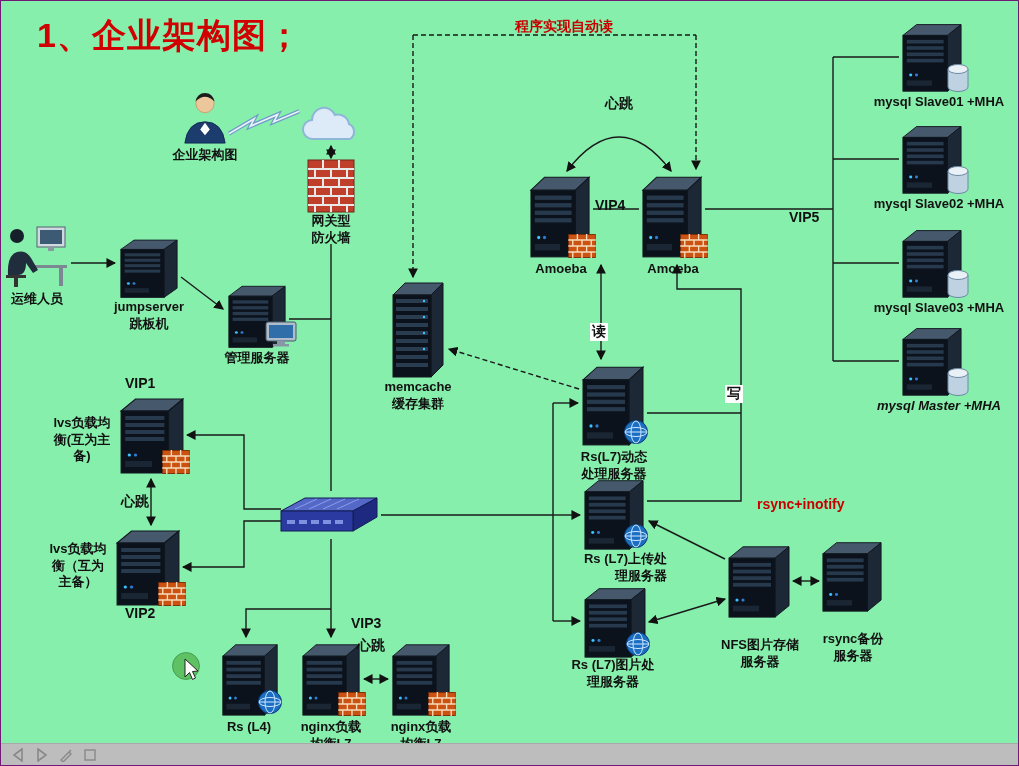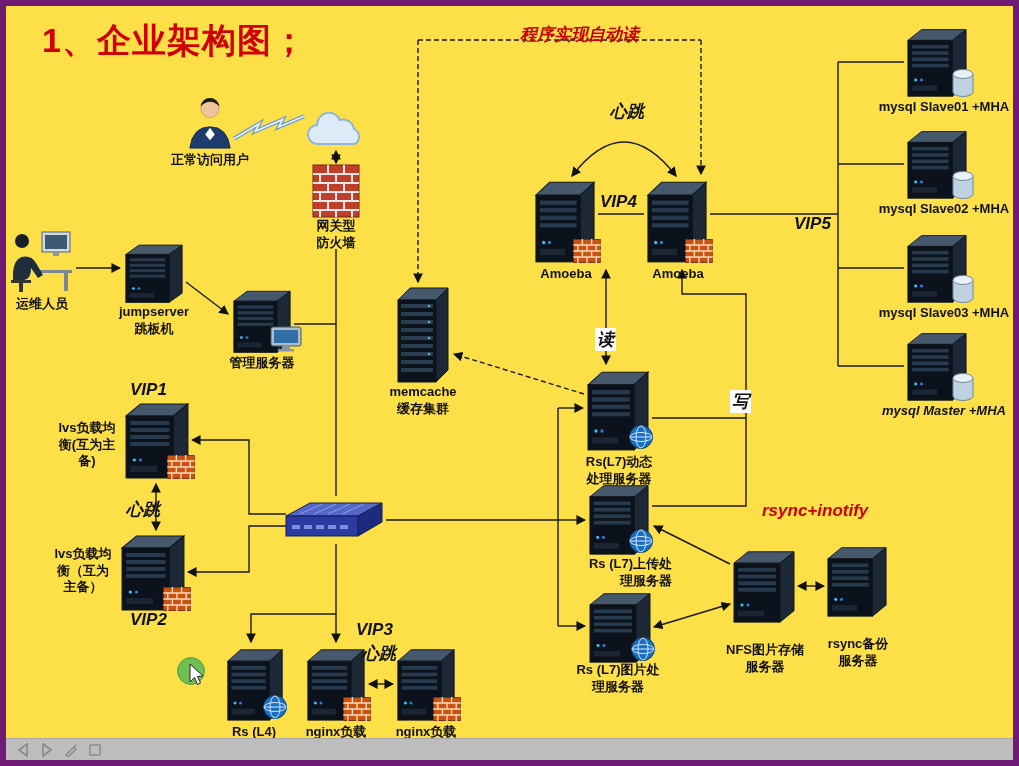--- a/index.html
+++ b/index.html
@@ -1,24 +1,24 @@
 <!DOCTYPE html>
 <html><head>
 <meta charset="utf-8">
 <style>
   html,body{margin:0;padding:0;background:#9a9a9a;}
-  .stage{position:relative;width:1019px;height:766px;background:#fde047;overflow:hidden;
-         font-family:"Liberation Sans","DejaVu Sans",sans-serif;border:6px solid #701a75;box-sizing:border-box;}
+  .stage{position:relative;width:1019px;height:766px;background:#86efac;overflow:hidden;
+         font-family:"Liberation Sans","DejaVu Sans",sans-serif;border:1px solid #701a75;box-sizing:border-box;}
   .wires{position:absolute;left:0;top:0;z-index:1;}
   .icon{position:absolute;z-index:2;}
   .icon svg.base{display:block;width:100%;height:100%;}
   .ovl{position:absolute;z-index:3;}
   .lbl{position:absolute;z-index:4;font-size:13px;font-weight:700;color:#111;
        line-height:1.28;text-align:center;white-space:pre-line;}
-  .tag{position:absolute;z-index:4;font-size:17px;font-weight:700;color:#111;white-space:pre-line;font-style:italic;}
+  .tag{position:absolute;z-index:4;font-size:14px;font-weight:700;color:#111;white-space:pre-line;}
   .online{background:#fff;padding:0 2px;}
   .red{color:#c80000;}
   .title{position:absolute;z-index:4;font-size:34px;font-weight:700;color:#d10000;letter-spacing:1px;}
   .bottombar{position:absolute;left:0;right:0;bottom:0;height:21px;background:#bdbdbd;
              border-top:1px solid #a9a9a9;z-index:5;}
   .bb-ico{position:absolute;bottom:3px;opacity:.5;}
 </style>
 </head>
 <body>
 
@@ -229,21 +229,21 @@
   <div class="icon" style="left:298px;top:102px;width:64px;height:42px;">
     <svg class="base" viewBox="0 0 64 42" preserveAspectRatio="none">
         <use href="#sym-cloud"></use>
       </svg>
   </div>
   <div class="icon" style="left:306px;top:158px;width:48px;height:54px;">
     <svg class="base" viewBox="0 0 48 54" preserveAspectRatio="none">
         <use href="#sym-wall"></use>
       </svg>
   </div>
-  <div class="lbl" style="left:152px;top:146px;width:104px;">正常访问用户</div>
+  <div class="lbl" style="left:152px;top:146px;width:104px;">企业架构图</div>
   <div class="lbl" style="left:294px;top:212px;width:72px;">网关型
 防火墙</div>
 
   <div class="icon" style="left:2px;top:224px;width:66px;height:64px;">
     <svg class="base" viewBox="0 0 66 64" preserveAspectRatio="none">
         <use href="#sym-ops"></use>
       </svg>
   </div>
   <div class="lbl" style="left:0px;top:290px;width:72px;">运维人员</div>
 
@@ -284,21 +284,21 @@
   <div class="icon" style="left:640px;top:172px;width:62px;height:86px;">
     <svg class="base" viewBox="0 0 64 80" preserveAspectRatio="none">
         <use href="#sym-server"></use>
       </svg>
     <svg class="ovl" style="width:28px;height:24px;right:-5px;bottom:1px;" viewBox="0 0 30 26">
         <use href="#sym-brick"></use>
       </svg>
   </div>
   <div class="lbl" style="left:532px;top:260px;width:56px;">Amoeba</div>
   <div class="lbl" style="left:644px;top:260px;width:56px;">Amoeba</div>
-  <div class="tag" style="left:594px;top:186px;">VIP4</div>
+  <div class="tag" style="left:594px;top:196px;">VIP4</div>
   <div class="tag" style="left:604px;top:94px;">心跳</div>
   <div class="tag" style="left:788px;top:188px;margin-top:20px;">VIP5</div>
   <div class="tag red" style="left:514px;top:17px;">程序实现自动读</div>
 
   <div class="icon" style="left:900px;top:20px;width:62px;height:72px;">
     <svg class="base" viewBox="0 0 64 80" preserveAspectRatio="none">
         <use href="#sym-server"></use>
       </svg>
     <svg class="ovl" style="width:22px;height:30px;right:-6px;bottom:0px;" viewBox="0 0 22 30">
         <use href="#sym-db"></use>

